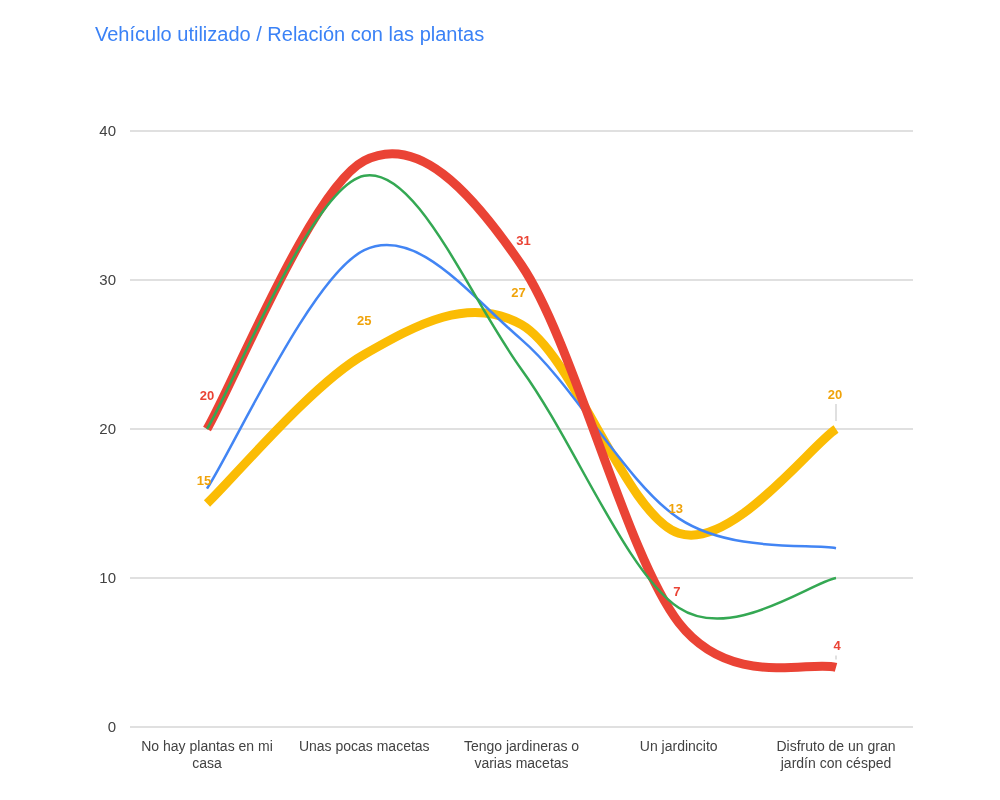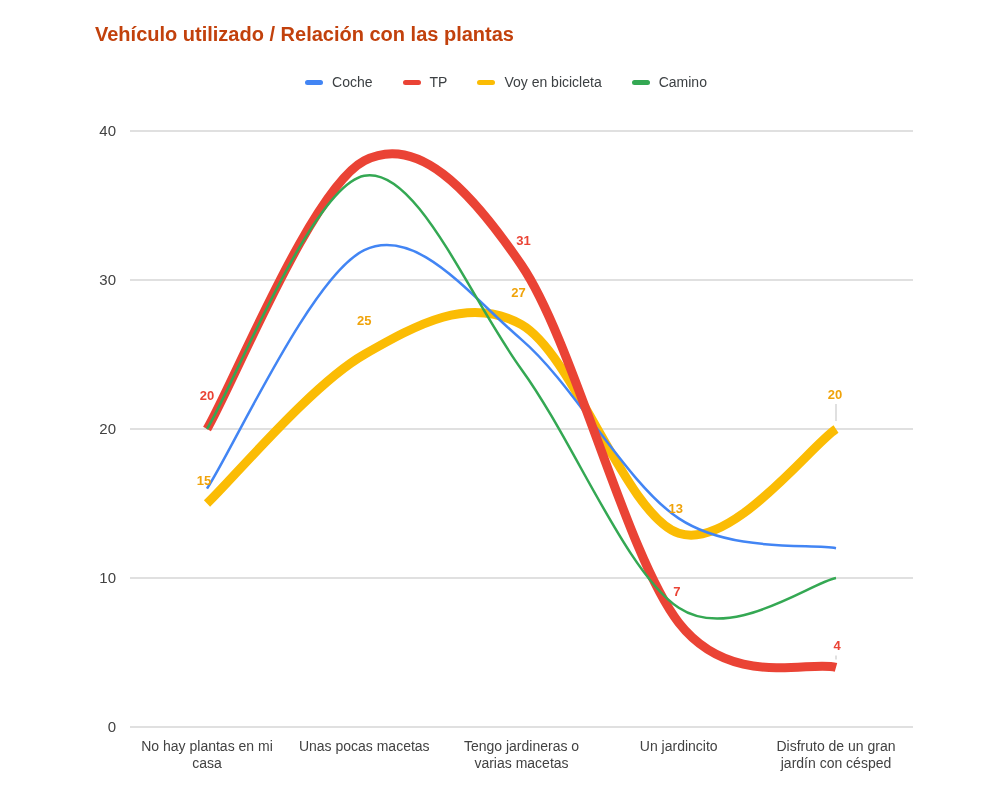--- a/index.html
+++ b/index.html
@@ -2,55 +2,37 @@
 <html><head>
 <meta charset="utf-8">
 <style>
   html,body{margin:0;padding:0;background:#ffffff;}
   .stage{
     position:relative;width:1000px;height:800px;background:#ffffff;
     font-family:"Liberation Sans", sans-serif;overflow:hidden;
   }
   .chart-title{
     position:absolute;left:95px;top:22px;font-size:20px;line-height:24px;
-    color:#c2410c;font-weight:700;white-space:nowrap;
+    color:#3b82f6;font-weight:400;white-space:nowrap;
   }
   .legend{
     position:absolute;left:0;top:74px;width:1000px;display:flex;
     justify-content:center;align-items:center;gap:30px;padding-left:12px;box-sizing:border-box;
   }
   .legend-item{display:flex;align-items:center;gap:9px;}
   .legend-swatch{width:18px;height:5px;border-radius:3px;display:inline-block;}
   .legend-label{font-size:14px;color:#3c4043;}
   svg#plot{position:absolute;left:0;top:0;}
   text{font-family:"Liberation Sans", sans-serif;}
 </style>
 </head>
 <body>
 
 <div class="stage">
   <div class="chart-title">Vehículo utilizado / Relación con las plantas</div>
-  <div class="legend" id="legend">
-      <div class="legend-item">
-        <span class="legend-swatch" style="background: rgb(66, 133, 244);"></span>
-        <span class="legend-label">Coche</span>
-      </div>
-      <div class="legend-item">
-        <span class="legend-swatch" style="background: rgb(234, 67, 53);"></span>
-        <span class="legend-label">TP</span>
-      </div>
-      <div class="legend-item">
-        <span class="legend-swatch" style="background: rgb(251, 188, 4);"></span>
-        <span class="legend-label">Voy en bicicleta</span>
-      </div>
-      <div class="legend-item">
-        <span class="legend-swatch" style="background: rgb(52, 168, 83);"></span>
-        <span class="legend-label">Camino</span>
-      </div>
-    </div>
   <svg id="plot" width="1000" height="800" viewBox="0 0 1000 800">
       <line x1="130" y1="727" x2="913" y2="727" stroke="#e0e0e0" stroke-width="2"></line>
       <text x="116" y="732" text-anchor="end" font-size="15px" fill="#424242">0</text>
       <line x1="130" y1="578" x2="913" y2="578" stroke="#e0e0e0" stroke-width="2"></line>
       <text x="116" y="583" text-anchor="end" font-size="15px" fill="#424242">10</text>
       <line x1="130" y1="429" x2="913" y2="429" stroke="#e0e0e0" stroke-width="2"></line>
       <text x="116" y="434" text-anchor="end" font-size="15px" fill="#424242">20</text>
       <line x1="130" y1="280" x2="913" y2="280" stroke="#e0e0e0" stroke-width="2"></line>
       <text x="116" y="285" text-anchor="end" font-size="15px" fill="#424242">30</text>
       <line x1="130" y1="131" x2="913" y2="131" stroke="#e0e0e0" stroke-width="2"></line>

